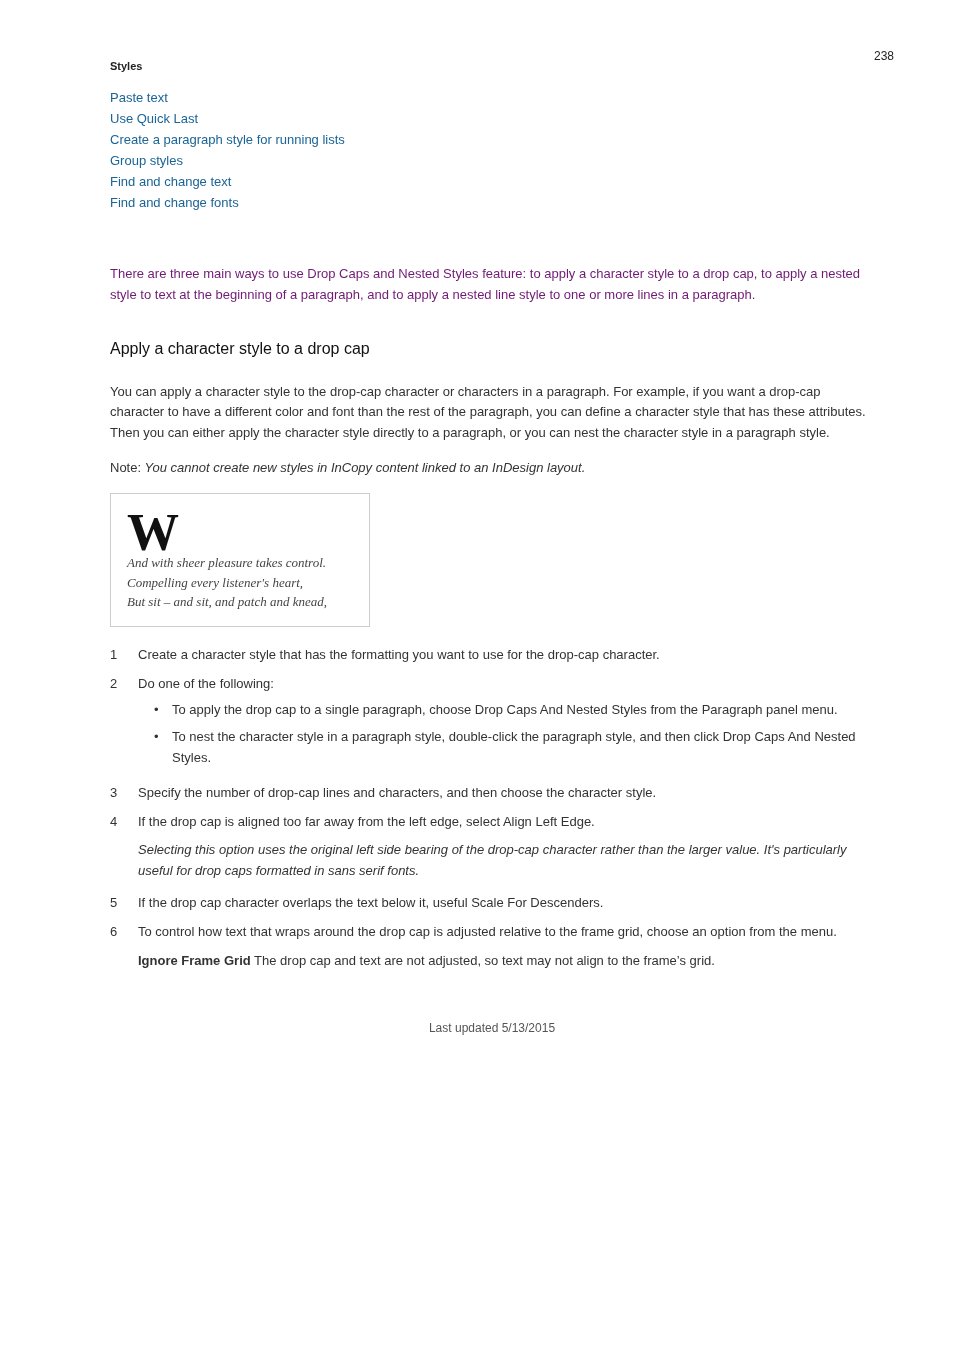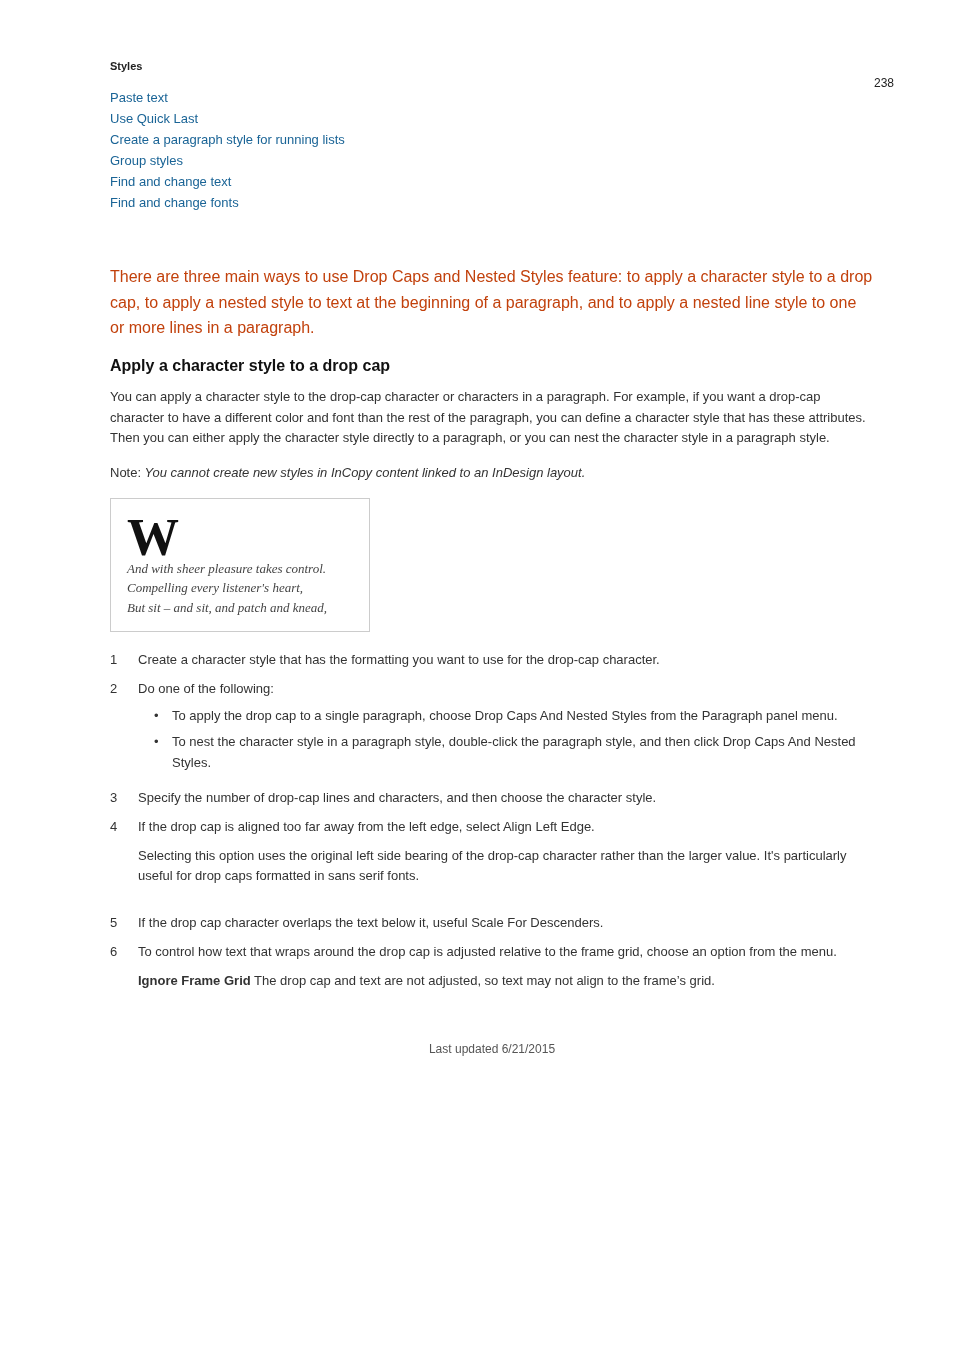--- a/index.html
+++ b/index.html
@@ -15,21 +15,21 @@
 
     .page-container {
       width: 954px;
       min-height: 1350px;
       position: relative;
       padding: 60px 80px 60px 110px;
     }
 
     .page-number {
       position: absolute;
-      top: 76px;
+      top: 49px;
       right: 60px;
       font-family: Arial, sans-serif;
       font-size: 12px;
       color: #222;
     }
 
     .section-label {
       font-family: Arial, sans-serif;
       font-size: 11px;
       font-weight: bold;
@@ -56,32 +56,32 @@
       font-size: 28px;
       font-weight: bold;
       color: #111;
       margin-bottom: 18px;
       margin-top: 10px;
       line-height: 1.2;
     }
 
     .chapter-intro {
       font-family: Arial, sans-serif;
+      font-size: 13px;
+      color: #701a75;
+      line-height: 1.6;
+      margin-bottom: 34px;
+    }
+
+    .section-title {
+      font-family: Arial, sans-serif;
       font-size: 16px;
-      color: #c2410c;
-      line-height: 1.6;
-      margin-bottom: 16px;
-    }
-
-    .section-title {
-      font-family: Arial, sans-serif;
-      font-size: 16px;
-      font-weight: bold;
+      font-weight: normal;
       color: #111;
-      margin-bottom: 12px;
+      margin-bottom: 24px;
       margin-top: 8px;
     }
 
     .body-text {
       font-family: Arial, sans-serif;
       font-size: 13px;
       color: #333;
       line-height: 1.6;
       margin-bottom: 14px;
     }
@@ -256,21 +256,21 @@
 
     <li>
       <span class="list-number">3</span>
       <span class="list-content">Specify the number of drop-cap lines and characters, and then choose the character style.</span>
     </li>
 
     <li>
       <span class="list-number">4</span>
       <span class="list-content">
         <span>If the drop cap is aligned too far away from the left edge, select Align Left Edge.</span>
-        <p class="body-text" style="margin-top:8px; margin-bottom:18px;">Selecting this option uses the original left side bearing of the drop-cap character rather than the larger value. It's particularly useful for drop caps formatted in sans serif fonts.</p>
+        <p class="body-text" style="margin-top:8px; margin-bottom:3px;font-style:italic;">Selecting this option uses the original left side bearing of the drop-cap character rather than the larger value. It's particularly useful for drop caps formatted in sans serif fonts.</p>
       </span>
     </li>
 
     <li>
       <span class="list-number">5</span>
       <span class="list-content">If the drop cap character overlaps the text below it, useful Scale For Descenders.</span>
     </li>
 
     <li>
       <span class="list-number">6</span>
@@ -278,16 +278,16 @@
         <span>To control how text that wraps around the drop cap is adjusted relative to the frame grid, choose an option from the menu.</span>
         <p class="body-text" style="margin-top:8px; margin-bottom:0;">
           <span class="bold-term">Ignore Frame Grid</span><span>  The drop cap and text are not adjusted, so text may not align to the frame’s grid.</span>
         </p>
       </span>
     </li>
 
   </ol>
 
   <div class="footer">
-    <span>Last updated 6/21/2015</span>
+    <span>Last updated 5/13/2015</span>
   </div>
 
 </div>
 
 </body></html>

